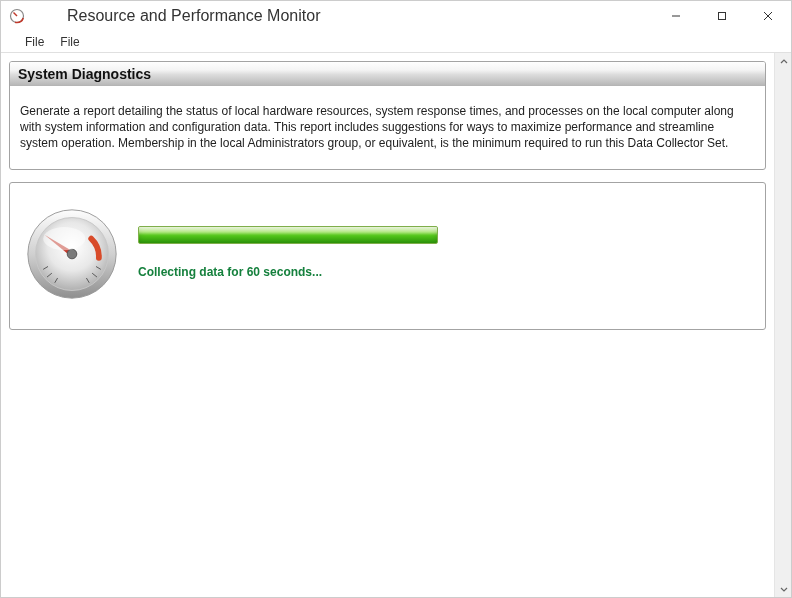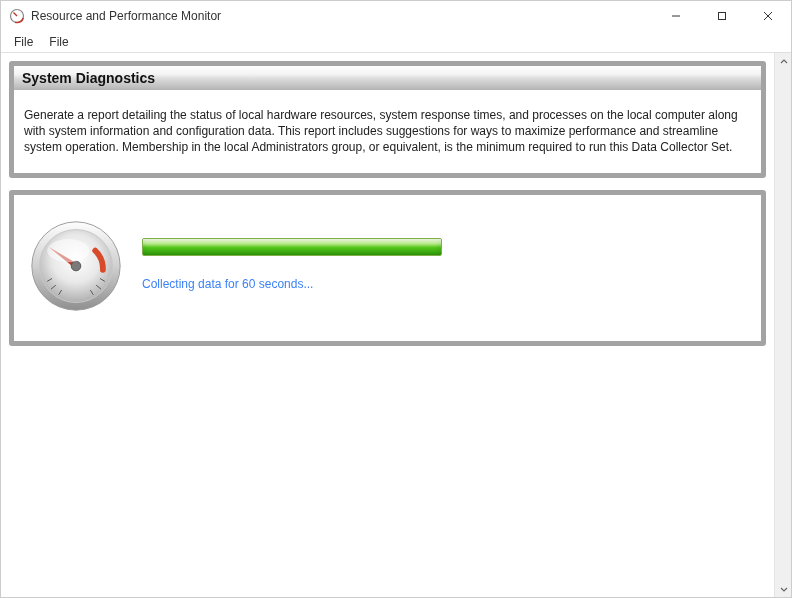--- a/index.html
+++ b/index.html
@@ -21,32 +21,32 @@
     padding-left: 8px;
     background: #fff;
     color: #444;
   }
   .titlebar .app-icon {
     width: 16px; height: 16px;
     margin-right: 6px;
     display: inline-flex;
     align-items: center; justify-content: center;
   }
-  .titlebar .title { font-size: 12px; color: #333; }
+  .titlebar .title { font-size: 16px; color: #333; margin-left: 36px; }
   .win-controls { margin-left: auto; display: flex; }
   .win-btn {
     width: 46px; height: 30px;
     display: flex; align-items: center; justify-content: center;
     color: #333;
   }
   
   .menubar {
     height: 22px;
     display: flex; align-items: center;
-    padding-left: 5px;
+    padding-left: 16px;
     border-bottom: 1px solid #e0e0e0;
   }
   .menubar .item {
     padding: 2px 8px;
     font-size: 12px;
     color: #333;
   }
   
   .client {
     position: relative;
@@ -67,21 +67,21 @@
     position: absolute; left: 0; width: 17px; height: 17px;
     display: flex; align-items: center; justify-content: center;
     color: #666;
     font-size: 9px;
   }
   .vscroll .arrow.up { top: 0; }
   .vscroll .arrow.down { bottom: 0; }
 
   
   .panel {
-    border: 5px solid #a3a3a3;
+    border: 1px solid #a3a3a3;
     border-radius: 3px;
     margin-bottom: 12px;
     overflow: hidden;
     background: #fff;
   }
   .panel-header {
     height: 24px;
     display: flex; align-items: center;
     padding: 0 8px;
     font-weight: bold;
@@ -115,21 +115,21 @@
     background: linear-gradient(to bottom, #d9f5b7 0%, #a7e66e 30%, #52c41a 55%, #2e9b0a 100%);
     box-shadow: inset 0 0 6px rgba(0,0,0,.15);
     position: relative;
     overflow: hidden;
   }
   .progressbar::after {
     content: "";
     position: absolute; inset: 0;
     background: linear-gradient(to bottom, rgba(255,255,255,.55), rgba(255,255,255,0) 45%);
   }
-  .status-text { margin-top: 20px; font-size: 12px; color: #3b82f6; }
+  .status-text { margin-top: 20px; font-size: 12px; color: #15803d; font-weight: bold; }
 </style>
 </head>
 <body>
 
 <div class="titlebar">
   <span class="app-icon">
     <svg viewBox="0 0 16 16" width="16" height="16">
       <circle cx="8" cy="8" r="6.5" fill="none" stroke="#888" stroke-width="1.2"></circle>
       <circle cx="8" cy="8" r="6.5" fill="none" stroke="#c0392b" stroke-width="1.6" stroke-dasharray="10 30" stroke-dashoffset="-2"></circle>
       <line x1="8" y1="8" x2="4.5" y2="4.5" stroke="#c0392b" stroke-width="1.4"></line>

